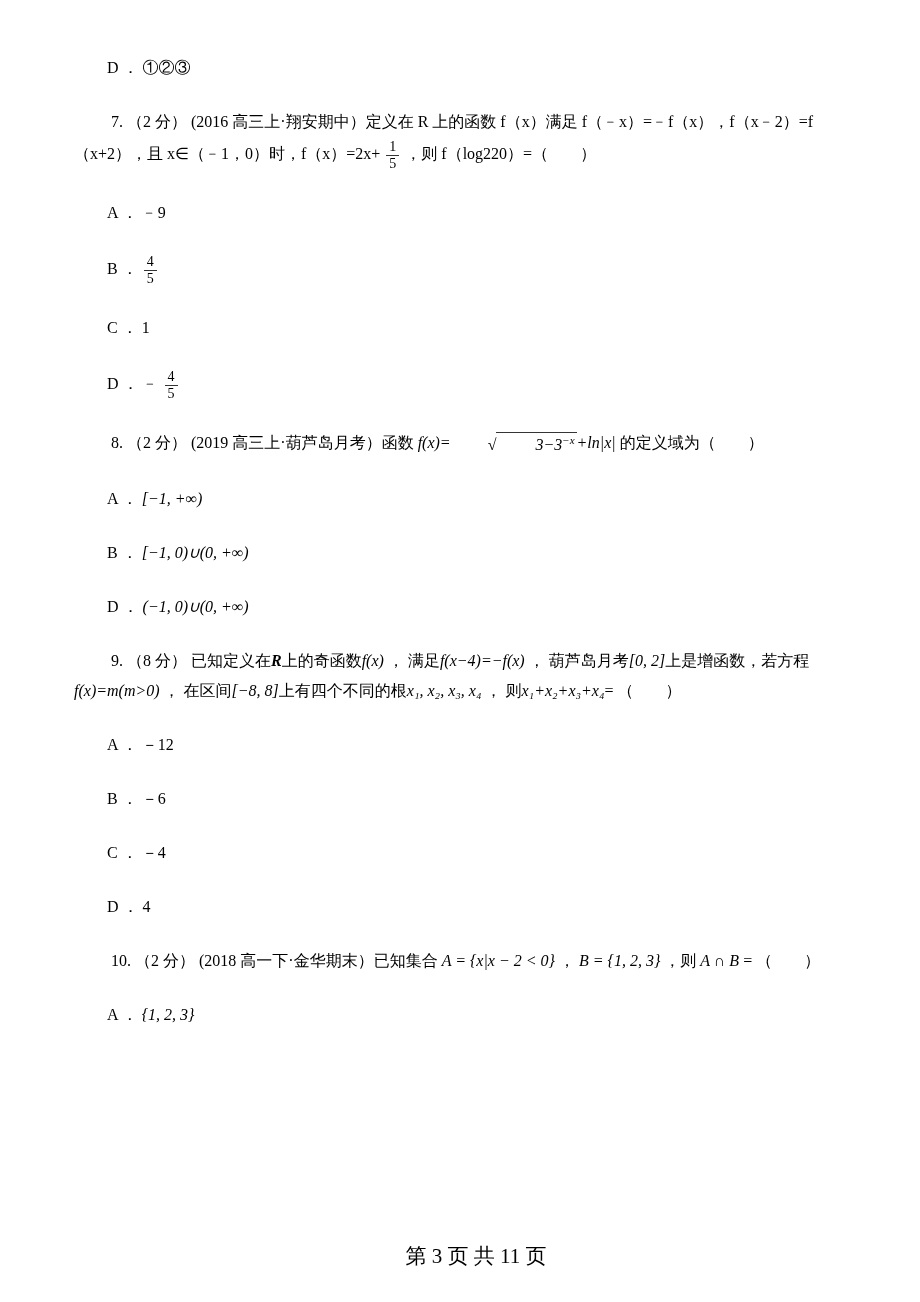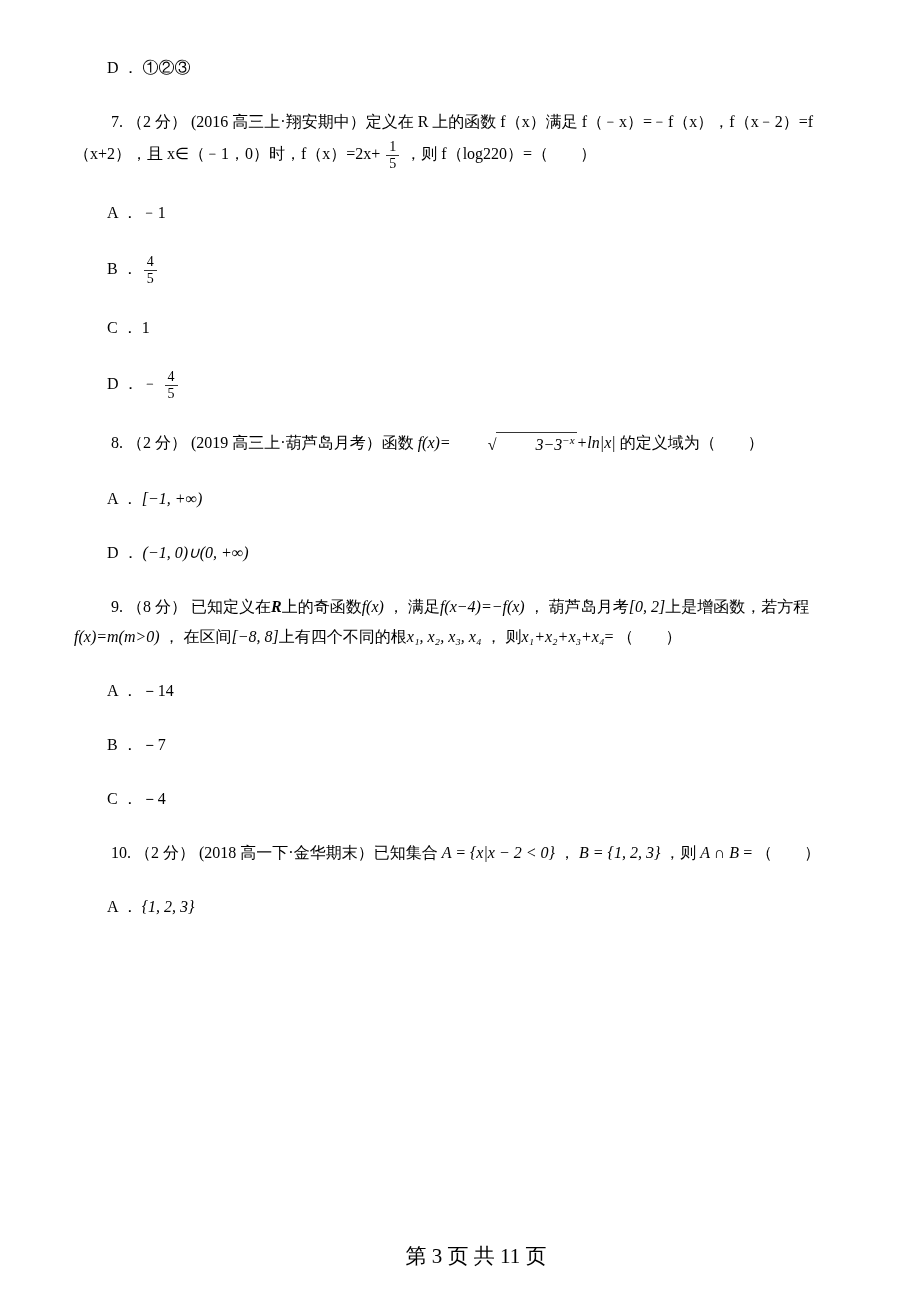--- a/index.html
+++ b/index.html
@@ -76,21 +76,21 @@
     <div style="margin-top:6px;font-family:Liberation Serif, serif;">
       <span>（x+2），且 x∈（﹣1，0）时，f（x）=2x+ </span>
       <span class="frac">
         <span class="num">1</span>
         <span class="den">5</span>
       </span>
       <span> ，则 f（log220）=（　　）</span>
     </div>
   </div>
 
-  <div class="opt-line">A ． ﹣1</div>
+  <div class="opt-line">A ． ﹣9</div>
 
   <div class="opt-line">
     <span>B ． </span>
     <span class="frac">
       <span class="num">4</span>
       <span class="den">5</span>
     </span>
   </div>
 
   <div class="opt-line">C ． 1</div>
@@ -111,39 +111,44 @@
       </span>
       <span> 的定义域为（　　）</span>
     </div>
   </div>
 
   <div class="opt-line">
     <span>A ． </span>
     <span class="imglike">[−1, +∞)</span>
   </div>
 
+  <div class="opt-line">
+    <span>B ． </span>
+    <span class="imglike">[−1, 0)∪(0, +∞)</span>
+  </div>
 
 
   <div class="opt-line">
     <span>D ． </span>
     <span class="imglike">(−1, 0)∪(0, +∞)</span>
   </div>
 
   <div class="q-wrap">
     <div class="q-line">
       <span>9. （8 分） 已知定义在</span><span class="imglike" style="font-weight:bold;">R</span><span>上的奇函数</span><span class="imglike">f(x)</span><span> ， 满足</span><span class="imglike">f(x−4)=−f(x)</span><span> ， 葫芦岛月考</span><span class="imglike">[0, 2]</span><span>上是增函数，若方程</span>
     </div>
     <div style="margin-top:6px;">
       <span class="imglike">f(x)=m(m&gt;0)</span><span> ， 在区间</span><span class="imglike">[−8, 8]</span><span>上有四个不同的根</span><span class="imglike">x₁, x₂, x₃, x₄</span><span> ， 则</span><span class="imglike">x₁+x₂+x₃+x₄</span><span>= （　　）</span>
     </div>
   </div>
 
-  <div class="opt-line">A ． －14</div>
-  <div class="opt-line">B ． －7</div>
+  <div class="opt-line">A ． －12</div>
+  <div class="opt-line">B ． －6</div>
   <div class="opt-line">C ． －4</div>
+  <div class="opt-line">D ． 4</div>
 
   <div class="q-wrap">
     <div class="q-line">
       <span>10. （2 分） (2018 高一下·金华期末）已知集合 </span>
       <span class="imglike">A = {x|x − 2 &lt; 0}</span>
       <span> ， </span>
       <span class="imglike">B = {1, 2, 3}</span>
       <span> ，则 </span>
       <span class="imglike">A ∩ B</span>
       <span> = （　　）</span>

